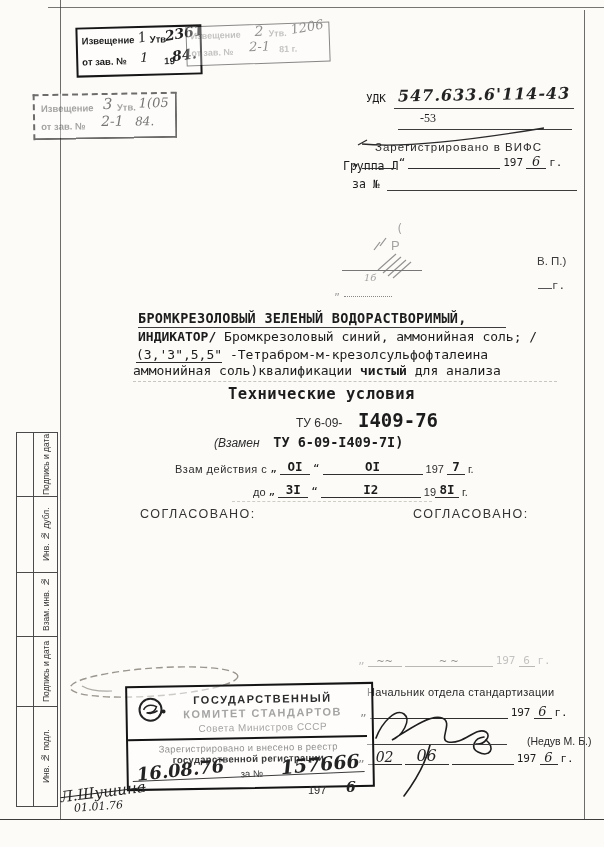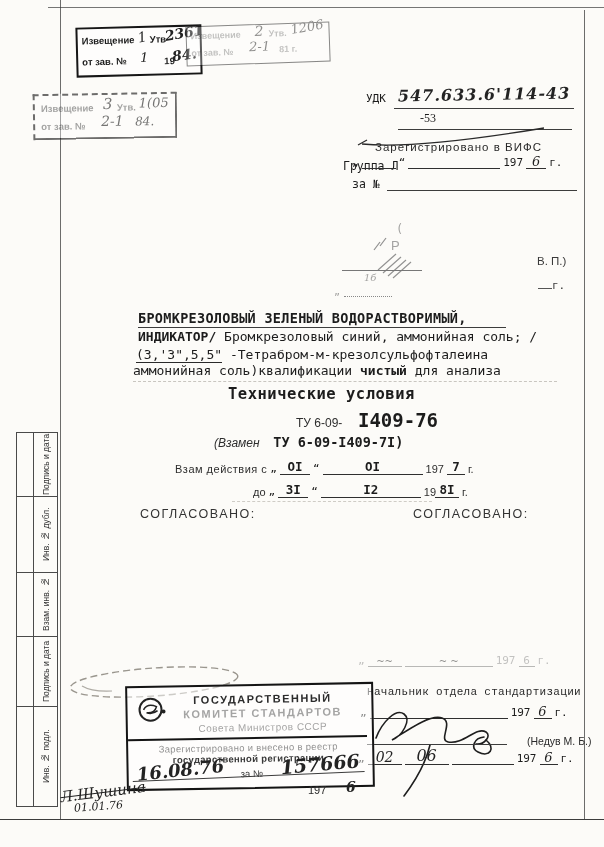--- a/index.html
+++ b/index.html
@@ -167,21 +167,21 @@
 
   <div class="abs dl faded2" style="left:358px;top:654px;font-size:11px;">
     <span class="typed">„</span>
     <span class="ul" style="width:34px;border-color:#777;"><span class="hand" style="font-size:10px;">~~</span></span>
     <span class="ul" style="width:88px;border-color:#777;"><span class="hand" style="font-size:10px;">~ ~</span></span>
     <span class="typed">197</span>
     <span class="ul" style="width:16px;border-color:#777;"><span class="typed">6</span></span>
     <span class="typed">г.</span>
   </div>
 
-  <span class="abs sans" style="left:367px;top:686px;font-size:11px;color:#2a2a2a;letter-spacing:.3px;font-family:Liberation Mono, monospace;">Начальник отдела стандартизации</span>
+  <span class="abs sans" style="left:367px;top:686px;font-size:11px;color:#2a2a2a;letter-spacing:.3px;">Начальник отдела стандартизации</span>
 
   <div class="abs dl" style="left:360px;top:705px;font-size:11px;">
     <span class="typed">„</span>
     <span class="ul" style="width:138px;height:13px;"></span>
     <span class="typed">197</span>
     <span class="ul" style="width:18px;"><span class="hand" style="font-size:13px;">6</span></span>
     <span class="typed">г.</span>
   </div>
 
   <svg class="abs" style="left:368px;top:700px;" width="175" height="100" viewBox="0 0 175 100">

